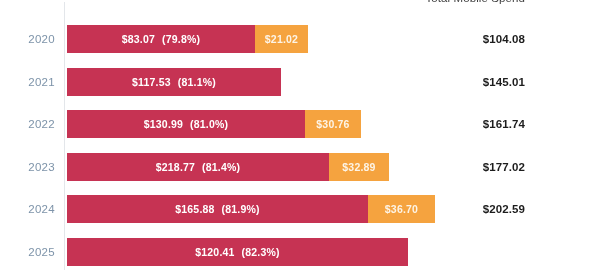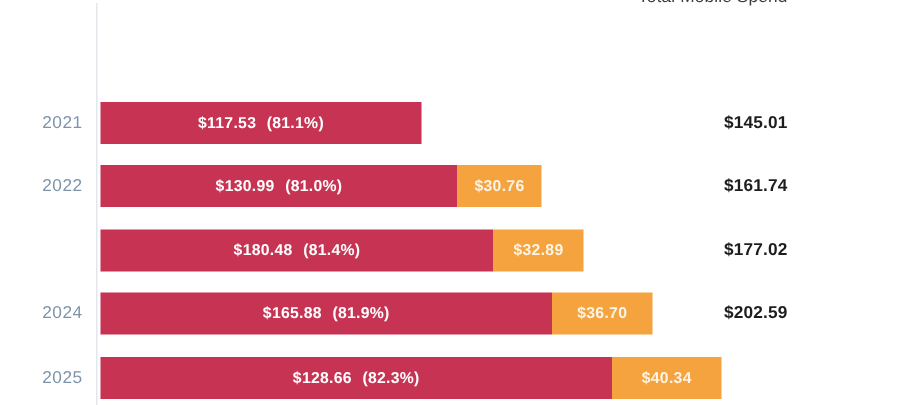--- a/index.html
+++ b/index.html
@@ -136,20 +136,35 @@
 
 <div id="chart-root">
 
   <div class="header-row">
     <div class="total-header">Total Mobile Spend</div>
   </div>
 
   <div class="axis-line"></div>
 
   <div class="plot" id="plot-area">
+      <div class="bar-row" style="top: 25px;">
+        <div class="year-label">2020</div>
+        <div class="bar-track">
+          <div class="seg seg-primary" style="width: 188px;">
+            <div class="seg-label">
+              <span>$83.07</span>
+              <span>(79.8%)</span>
+            </div>
+          </div>
+          <div class="seg seg-secondary" style="width: 53px;">
+            <div class="seg-label">$21.02</div>
+          </div>
+        </div>
+        <div class="total-label">$104.08</div>
+      </div>
       <div class="bar-row" style="top: 67.6px;">
         <div class="year-label">2021</div>
         <div class="bar-track">
           <div class="seg seg-primary" style="width: 214px;">
             <div class="seg-label">
               <span>$117.53</span>
               <span>(81.1%)</span>
             </div>
           </div>
         </div>
@@ -164,24 +179,25 @@
               <span>(81.0%)</span>
             </div>
           </div>
           <div class="seg seg-secondary" style="width: 56px;">
             <div class="seg-label">$30.76</div>
           </div>
         </div>
         <div class="total-label">$161.74</div>
       </div>
       <div class="bar-row" style="top: 152.8px;">
+        <div class="year-label">2023</div>
         <div class="bar-track">
           <div class="seg seg-primary" style="width: 262px;">
             <div class="seg-label">
-              <span>$180.48</span>
+              <span>$218.77</span>
               <span>(81.4%)</span>
             </div>
           </div>
           <div class="seg seg-secondary" style="width: 60px;">
             <div class="seg-label">$32.89</div>
           </div>
         </div>
         <div class="total-label">$177.02</div>
       </div>
       <div class="bar-row" style="top: 195.4px;">
@@ -197,24 +213,21 @@
             <div class="seg-label">$36.70</div>
           </div>
         </div>
         <div class="total-label">$202.59</div>
       </div>
       <div class="bar-row" style="top: 238px;">
         <div class="year-label">2025</div>
         <div class="bar-track">
           <div class="seg seg-primary" style="width: 341px;">
             <div class="seg-label">
-              <span>$128.66</span>
+              <span>$120.41</span>
               <span>(82.3%)</span>
             </div>
           </div>
-          <div class="seg seg-secondary" style="width: 73px;">
-            <div class="seg-label">$40.34</div>
-          </div>
         </div>
       </div>
     </div>
 
 </div>
 
 </body></html>

